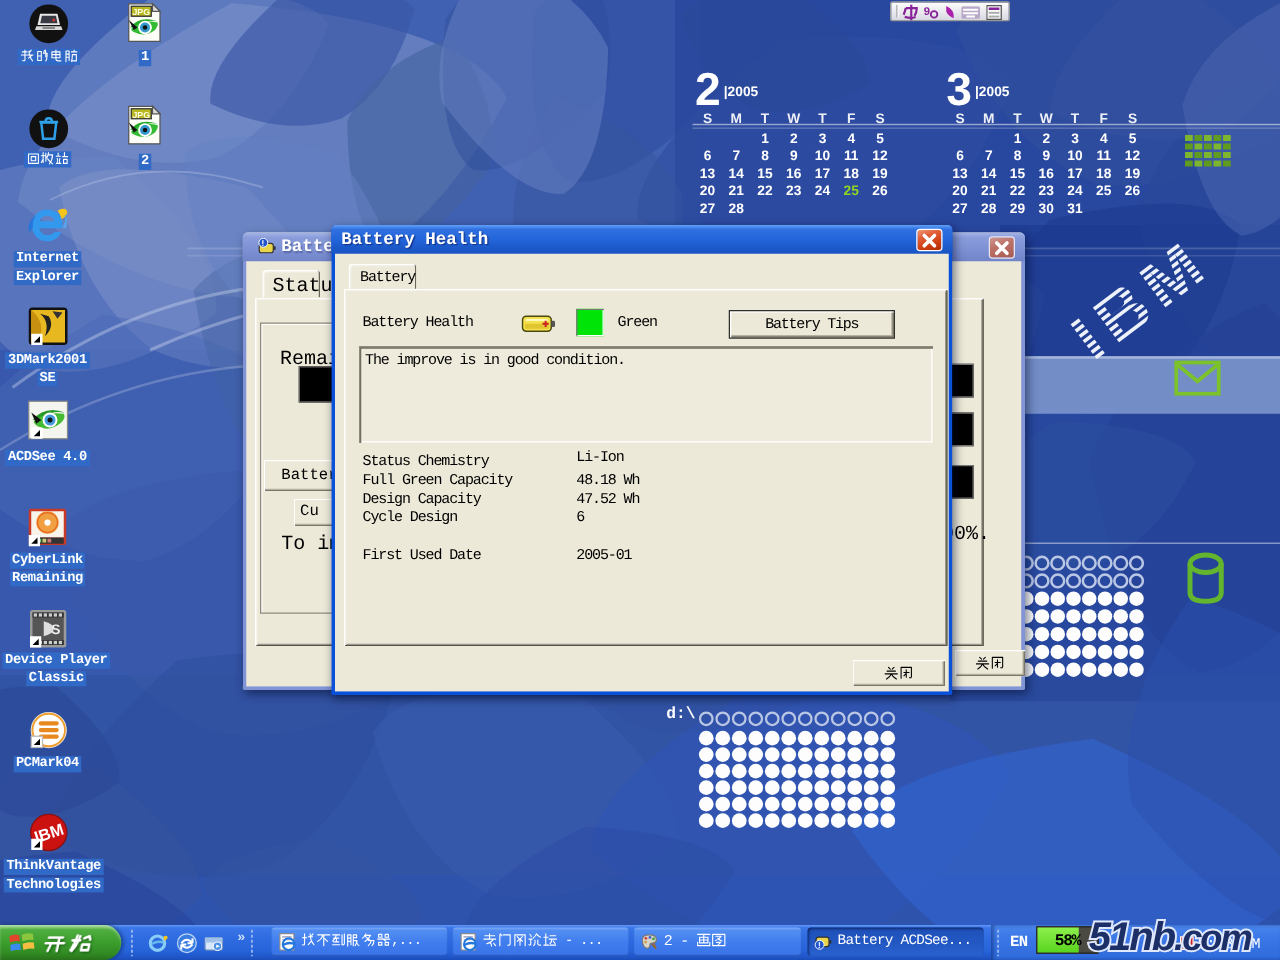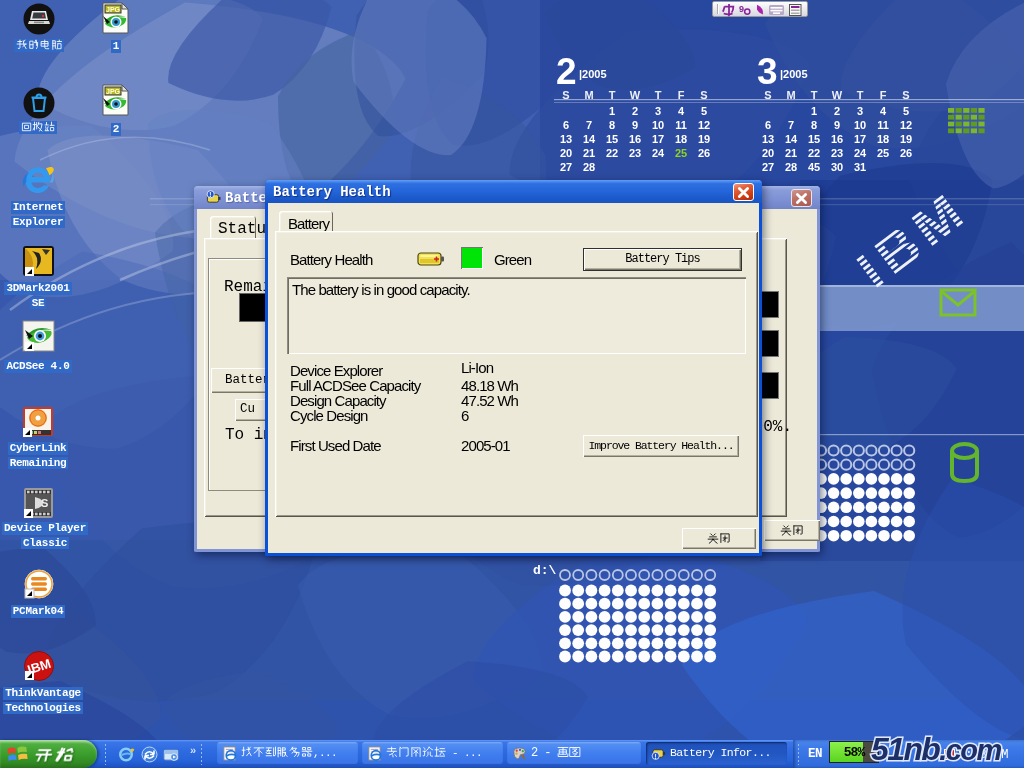--- a/index.html
+++ b/index.html
@@ -13,21 +13,21 @@
 .ttext{position:absolute;top:4px;color:#fff;font-family:"Liberation Mono",monospace;font-weight:bold;font-size:14px;letter-spacing:0;text-shadow:1px 1px 1px rgba(0,0,60,.5);white-space:nowrap}
 .xbtn{position:absolute;top:3px;width:21px;height:18px;border-radius:3px;border:1px solid #fff;
  background:linear-gradient(160deg,#f29a7e 0%,#e2603a 30%,#cf3d12 70%,#b02a06 100%);color:#fff;font-weight:bold;
  font-size:11px;text-align:center;line-height:16px;font-family:"Liberation Sans",sans-serif}
 .raised{background:#ece9d8;box-shadow:inset 1px 1px 0 #fff,inset -1px -1px 0 #58554a,inset 2px 2px 0 #f3f1e6,inset -2px -2px 0 #9a968a}
 .tab{background:#ece9d8;box-shadow:inset 1px 1px 0 #fff,inset -1px 0 0 #6a6758,inset 2px 2px 0 #f3f1e6}
 .btn{position:absolute;background:#ece9d8;box-shadow:inset 1px 1px 0 #fff,inset -1px -1px 0 #7a7768,inset -2px -2px 0 #b5b1a1;
  font-family:"Liberation Mono",monospace;font-size:12px;letter-spacing:-1px;color:#000;text-align:center;white-space:nowrap}
 .btndef{border:1px solid #30302c}
 .sunk{box-shadow:inset 1px 1px 0 #8e8b7e,inset 2px 2px 0 #706d61,inset -1px -1px 0 #fff}
-.lbl{position:absolute;font-family:Liberation Sans, sans-serif;font-size:15px;letter-spacing:-.9px;color:#000;white-space:pre}
+.lbl{position:absolute;font-family:Liberation Mono, monospace;font-size:12px;letter-spacing:-.9px;color:#000;white-space:pre}
 .lbl2{position:absolute;font-family:"Liberation Mono",monospace;font-size:16px;letter-spacing:0;color:#000;white-space:pre}
 .ico{position:absolute;width:76px;text-align:center;line-height:12.5px}
 .ilbl{display:inline-block;background:#3169c6;color:#fff;font-size:11px;letter-spacing:-.3px;line-height:12.5px;padding:0 2px;font-family:"Liberation Mono",monospace;font-weight:bold}
 .cal{position:absolute;color:#fff;font-weight:bold}
 .calrow{position:absolute;width:161px;display:flex}
 .calrow span{width:23px;text-align:center;font-size:11px;font-weight:bold;color:#fff;font-family:"Liberation Sans",sans-serif}
 .tb{position:absolute;height:23px;border-radius:3px;background:linear-gradient(180deg,#7fabf5 0%,#528ef2 10%,#3f7cee 55%,#3a74e8 100%);
  box-shadow:inset 0 -1px 1px rgba(10,30,90,.35);color:#fff;font-size:12px;white-space:nowrap;overflow:hidden}
 .tb .ti{position:absolute;left:5px;top:4px;width:15px;height:15px}
 .tb .tx{position:absolute;left:24px;top:4.5px;font-family:"Liberation Mono",monospace;font-size:11.5px;letter-spacing:-.6px}
@@ -379,21 +379,21 @@
       <span>21</span>
       <span>22</span>
       <span>23</span>
       <span>24</span>
       <span>25</span>
       <span>26</span>
     </div>
 <div class="calrow" style="left:756.5px;top:160.5px">
       <span>27</span>
       <span>28</span>
-      <span>45</span>
+      <span>29</span>
       <span>30</span>
       <span>31</span>
       <span></span>
       <span></span>
     </div>
 <div class="abs" style="left:22px;top:3px"><svg width="34" height="33" viewBox="0 0 34 33">
         <circle cx="17" cy="16" r="15.5" fill="#111"></circle>
 <g>
           <path d="M10 8 L24 8 L26 17 L8 17 Z" fill="#e8e8e8"></path>
           <path d="M11.5 9.5 L22.8 9.5 L24 15.5 L10.2 15.5 Z" fill="#3a3a44"></path>
@@ -613,34 +613,33 @@
 <div class="lbl" style="left:22px;top:71px">Battery Health</div>
 <svg class="abs" style="left:149px;top:70px" width="28" height="17" viewBox="0 0 28 17">
 <rect x="1" y="3" width="23" height="12" rx="3" fill="#f4e14e" stroke="#4a4a10" stroke-width="1.2"></rect>
 <rect x="3" y="9" width="19" height="4" fill="#e0c530"></rect>
 <path d="M3.5 6 H21" stroke="#fff8c0" stroke-width="1.5"></path>
 <rect x="24" y="6.5" width="3" height="5" rx="1" fill="#555"></rect>
 <path d="M17 9 h5 M19.5 6.5 v5" stroke="#cc2222" stroke-width="1.6"></path>
       </svg>
 <div class="abs" style="left:193px;top:67px;width:22px;height:22px;background:#00e408;box-shadow:inset 1px 1px 0 #777, inset -1px -1px 0 #fff"></div>
 <div class="lbl" style="left:226px;top:71px">Green</div>
-<div class="btn btndef" style="left:315px;top:68px;width:159px;height:23px;line-height:21px">Battery Tips</div>
+<div class="btn btndef" style="left:315px;top:68px;width:133px;height:23px;line-height:21px">Battery Tips</div>
 <div class="abs sunk" style="left:19px;top:97px;width:459px;height:77px;background:#eeebdc"></div>
-<div class="lbl" style="left:24px;top:101px">The battery is in good capacity.</div>
-<div class="lbl" style="left:22px;top:182px">Device Explorer</div>
+<div class="lbl" style="left:24px;top:101px">The improve is in good condition.</div>
+<div class="lbl" style="left:22px;top:182px">Status Chemistry</div>
 <div class="lbl" style="left:193px;top:179px">Li-Ion</div>
-<div class="lbl" style="left:22px;top:197px">Full ACDSee Capacity</div>
+<div class="lbl" style="left:22px;top:197px">Full Green Capacity</div>
 <div class="lbl" style="left:193px;top:197px">48.18 Wh</div>
 <div class="lbl" style="left:22px;top:212px">Design Capacity</div>
 <div class="lbl" style="left:193px;top:212px">47.52 Wh</div>
 <div class="lbl" style="left:22px;top:227px">Cycle Design</div>
 <div class="lbl" style="left:193px;top:227px">6</div>
 <div class="lbl" style="left:22px;top:257px">First Used Date</div>
 <div class="lbl" style="left:193px;top:257px">2005-01</div>
-<div class="btn" style="left:315px;top:255px;width:156px;height:22px;line-height:21px;font-size:11.5px;letter-spacing:-1.1px">Improve Battery Health...</div>
 <div class="btn" style="left:414px;top:348px;width:74px;height:21px;line-height:20px"><svg style="vertical-align:top;margin-top:3.5px;margin-right:0px" width="12" height="12" viewBox="0 0 16 16">
           <path d="M5 2.5 7 4.5 M11 2.5 9 4.5 M3.5 6.5H12.5 M1.5 9.5H14.5 M8 9.5Q7 12.5 3 15 M8 9.5Q9.5 12.5 13.5 15" fill="none" stroke="#000" stroke-width="1.15" stroke-linecap="round" stroke-linejoin="round"></path>
         </svg><svg style="vertical-align:top;margin-top:3.5px;margin-right:0px" width="12" height="12" viewBox="0 0 16 16">
           <path d="M2.5 2.5V14 M2.5 2.5H13.5V12.5Q13.5 14 11.5 13.5 M5.5 8H11 M8 5V13 M8 9 5.5 11.5" fill="none" stroke="#000" stroke-width="1.15" stroke-linecap="round" stroke-linejoin="round"></path>
         </svg></div>
 </div>
 <div class="abs" style="left:0;top:740px;width:1024px;height:28px;background:linear-gradient(180deg,#6298f6 0%,#3a76e8 8%,#2e6ae0 40%,#2764da 72%,#2057cb 90%,#1b4db8 100%)">
 <div class="abs" style="left:0;top:0;width:97px;height:28px;border-radius:0 14px 14px 0;
 background:linear-gradient(180deg,#8ed17e 0%,#4fae40 14%,#3b9e2c 50%,#318a23 82%,#27711a 100%);box-shadow:inset 0 2px 2px rgba(255,255,255,.3), 2px 0 3px rgba(0,20,60,.4)">
 <svg class="abs" style="left:7px;top:4px" width="22" height="20" viewBox="0 0 22 20">
@@ -734,21 +733,21 @@
             <path d="M1.5 2H14.5V14H1.5Z M5 4H10.5Q8.5 7.5 4.5 8.5 M7 6Q9 8.5 11.5 9 M5.5 10.5H10 M10 10.5 7.5 13" fill="none" stroke="#fff" stroke-width="1.2" stroke-linecap="round" stroke-linejoin="round"></path>
           </svg></span>
       </div>
 <div class="tb" style="left:646px;top:1.5px;width:141px;background:linear-gradient(180deg,#1e50b8 0%,#2257c2 50%,#2a62d0 100%);box-shadow:inset 1px 1px 2px rgba(0,10,50,.6);">
         <span class="ti"><svg width="15" height="15" viewBox="0 0 16 16">
             <rect x="2" y="4" width="11" height="8" rx="2" fill="#e8d44a" stroke="#333"></rect>
             <rect x="13" y="6.5" width="2" height="3" fill="#333"></rect>
             <circle cx="5" cy="10.5" r="3.8" fill="#2255cc" stroke="#fff" stroke-width=".8"></circle>
             <text x="3.6" y="13.5" font-size="7" font-weight="bold" fill="#fff" font-family="Liberation Sans">!</text>
           </svg></span>
-        <span class="tx">Battery Infor...</span>
+        <span class="tx">Battery ACDSee...</span>
       </div>
 <div class="abs" style="left:793px;top:0;width:231px;height:28px;background:linear-gradient(180deg,#4a86ec 0%,#3a76e6 40%,#2e6ada 100%);box-shadow:inset 2px 0 3px rgba(0,20,80,.4)"></div>
 <div class="abs" style="left:797px;top:3px;width:3px;height:22px;background-image:radial-gradient(circle,#9ab8ee 35%,transparent 40%);background-size:3px 4px"></div>
 <div class="abs mono" style="left:808px;top:7px;color:#fff;font-size:12.5px;font-weight:bold;letter-spacing:-.5px">EN</div>
 <div class="abs" style="left:829px;top:1px;width:50px;height:22px;background:#4a4a42;border:1px solid #222">
 <div class="abs" style="left:0;top:0;width:33px;height:20px;background:linear-gradient(180deg,#8cf04c,#5ad41e)"></div>
 <div class="abs mono" style="left:4px;top:3px;width:40px;text-align:center;color:#000;font-size:13px;font-weight:bold;letter-spacing:-1px">58%</div>
       </div>
 <div class="abs" style="left:944px;top:9px;width:11px;height:11px;background:#cc2222;border:1px solid #fff"></div>
 <div class="abs mono" style="left:958px;top:8px;color:#fff;font-size:12px">8:48 AM</div>

